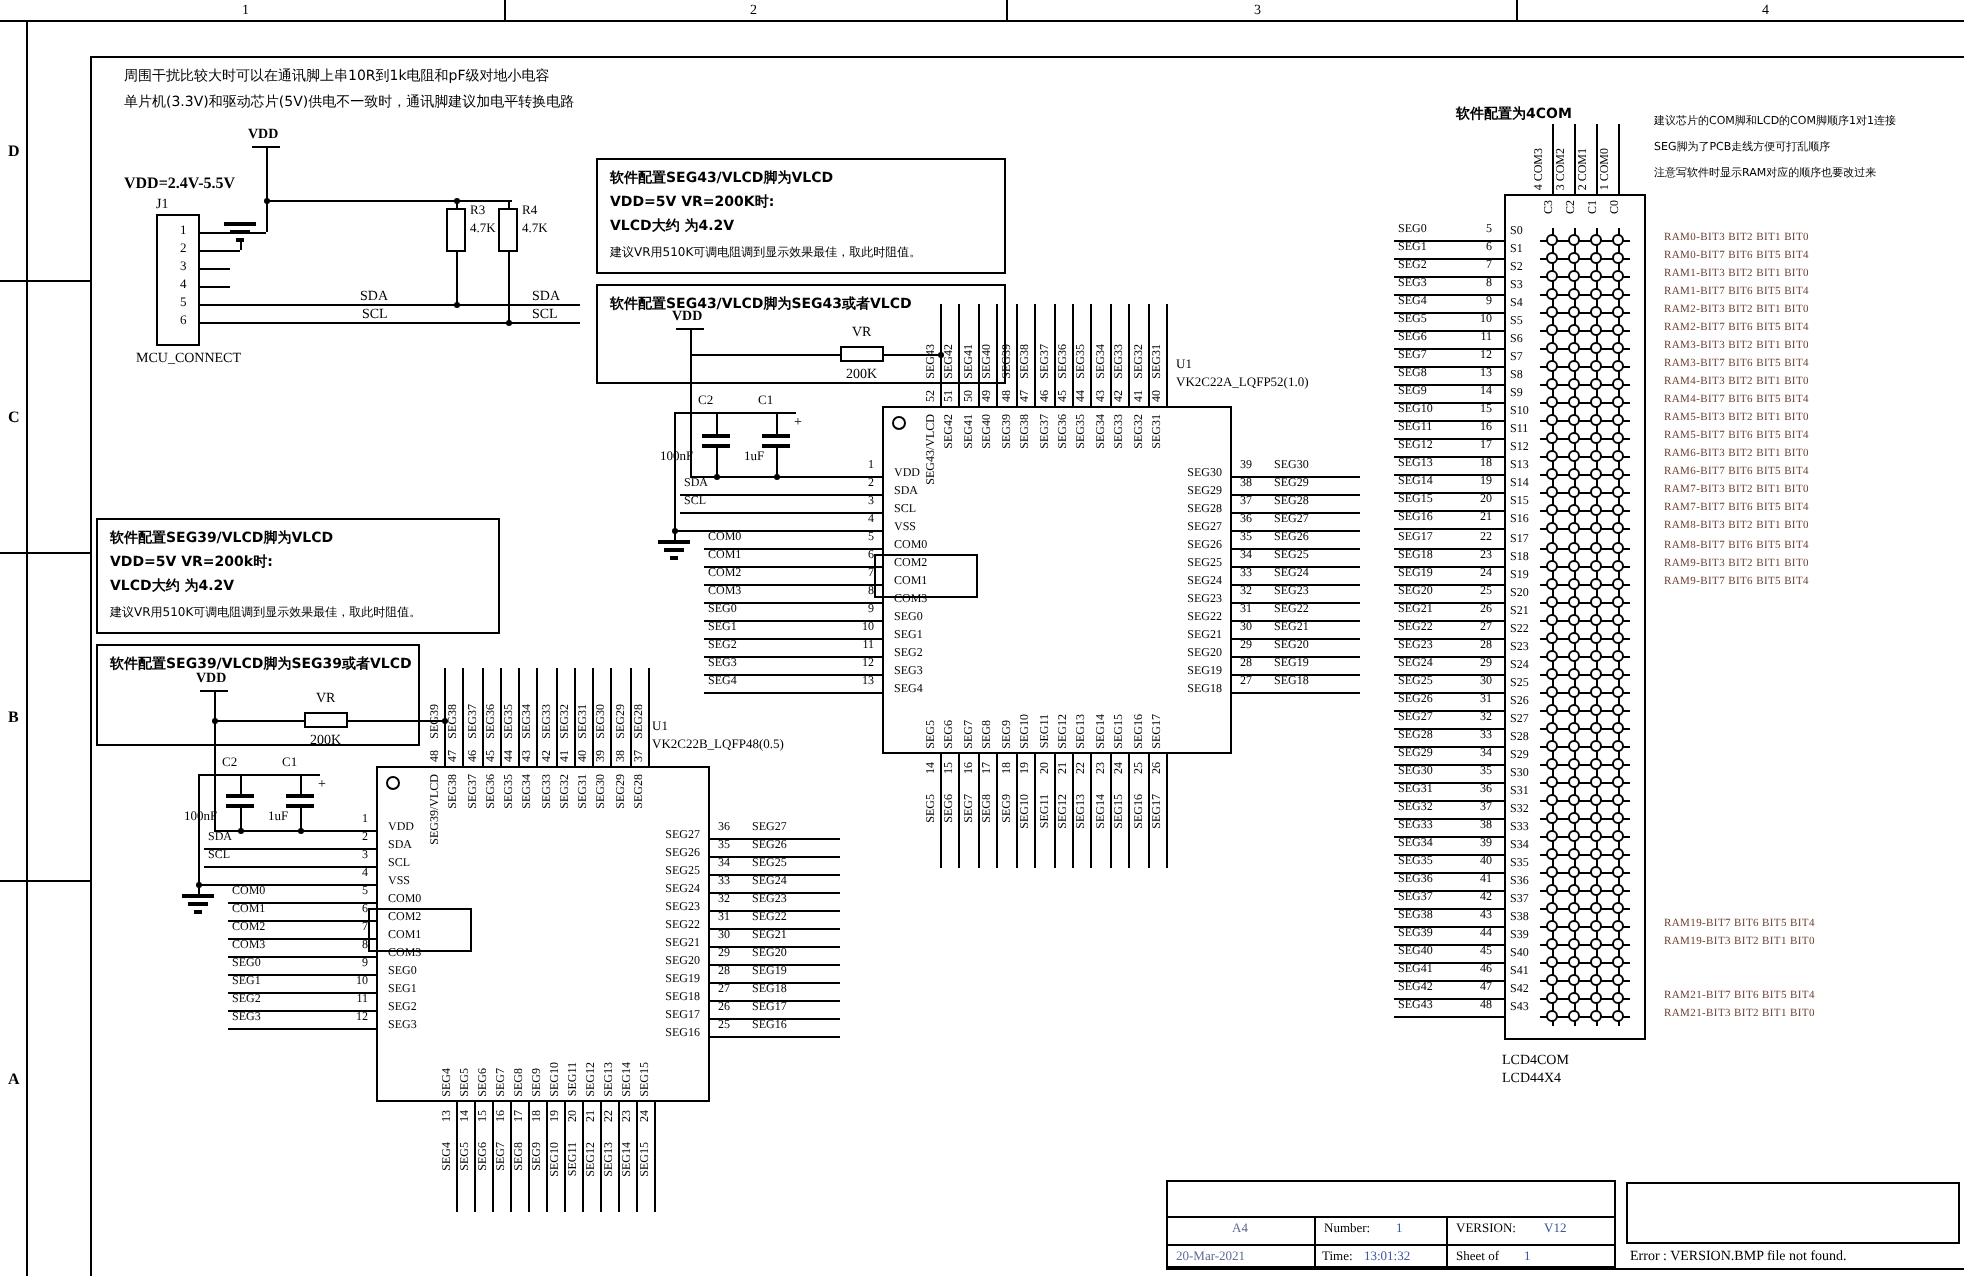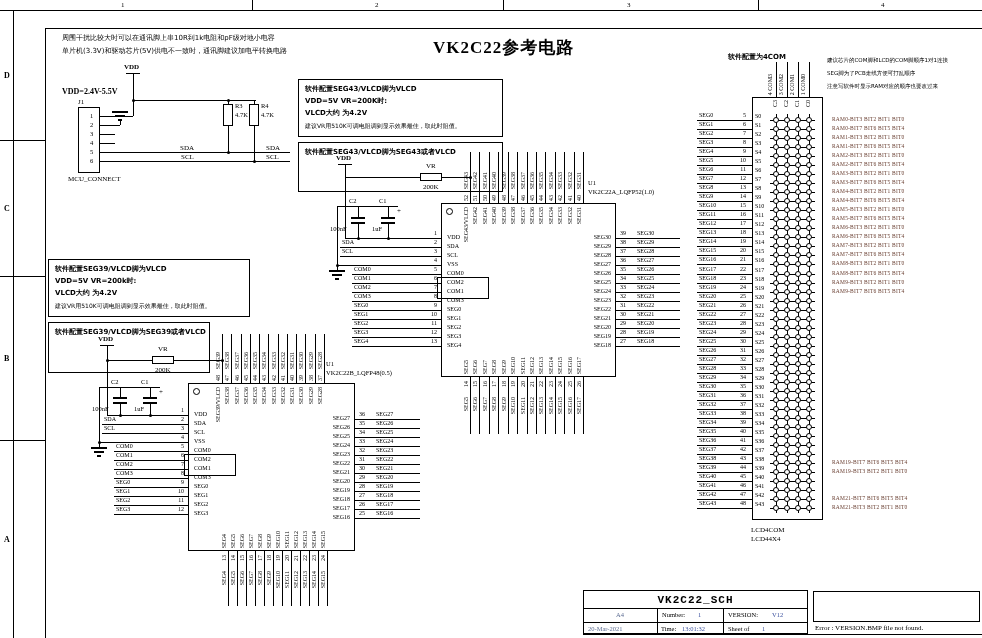--- a/index.html
+++ b/index.html
@@ -25,21 +25,20 @@
   .doc{font:bold 11px "Liberation Mono",monospace;letter-spacing:1px;}
   .ram{font:5.5px "Liberation Serif",serif;color:#6b4134;letter-spacing:.2px;}
   .blu{color:#3e53a0;}
   .mut{color:#5d6d92;}
 </style>
 </head>
 <body>
 
 <div id="stage">
 
-  <div class="tx ttl" style="left:433px;top:36px;">VK2C22参考电路</div>
 
   <div class="tx cn7" style="left:62px;top:33px;">周围干扰比较大时可以在通讯脚上串10R到1k电阻和pF级对地小电容</div>
   <div class="tx cn7" style="left:62px;top:46px;">单片机(3.3V)和驱动芯片(5V)供电不一致时，通讯脚建议加电平转换电路</div>
   <div class="tx t8b" style="left:62px;top:87px;">VDD=2.4V-5.5V</div>
 
   <div class="bxo" style="left:298px;top:79px;width:205px;height:58px;"></div>
   <div class="tx cn7b" style="left:305px;top:84px;">软件配置SEG43/VLCD脚为VLCD</div>
   <div class="tx cn7b" style="left:305px;top:96px;">VDD=5V VR=200K时:</div>
   <div class="tx cn7b" style="left:305px;top:108px;">VLCD大约 为4.2V</div>
   <div class="tx cn6" style="left:305px;top:122px;">建议VR用510K可调电阻调到显示效果最佳，取此时阻值。</div>
@@ -61,21 +60,20 @@
   <div class="tx cn55" style="left:827px;top:70px;">SEG脚为了PCB走线方便可打乱顺序</div>
   <div class="tx cn55" style="left:827px;top:83px;">注意写软件时显示RAM对应的顺序也要改过来</div>
   <div class="tx t7" style="left:751px;top:526px;">LCD4COM</div>
   <div class="tx t7" style="left:751px;top:535px;">LCD44X4</div>
 
   <div class="bxo" style="left:583px;top:590px;width:225px;height:44px;"></div>
   <div class="ln" style="left:583px;top:608px;width:225px;height:1px;"></div>
   <div class="ln" style="left:583px;top:622px;width:225px;height:1px;"></div>
   <div class="ln" style="left:657px;top:608px;width:1px;height:26px;"></div>
   <div class="ln" style="left:723px;top:608px;width:1px;height:26px;"></div>
-  <div class="tx doc" style="left:583px;top:594px;width:225px;text-align:center;">VK2C22_SCH</div>
   <div class="tx t65 mut" style="left:583px;top:611px;width:74px;text-align:center;">A4</div>
   <div class="tx t65" style="left:662px;top:611px;">Number:</div>
   <div class="tx t65 blu" style="left:698px;top:611px;">1</div>
   <div class="tx t65" style="left:728px;top:611px;">VERSION:</div>
   <div class="tx t65 blu" style="left:772px;top:611px;">V12</div>
   <div class="tx t65 mut" style="left:588px;top:625px;">20-Mar-2021</div>
   <div class="tx t65" style="left:661px;top:625px;">Time:</div>
   <div class="tx t65 blu" style="left:682px;top:625px;">13:01:32</div>
   <div class="tx t65" style="left:728px;top:625px;">Sheet of</div>
   <div class="tx t65 blu" style="left:762px;top:625px;">1</div>

